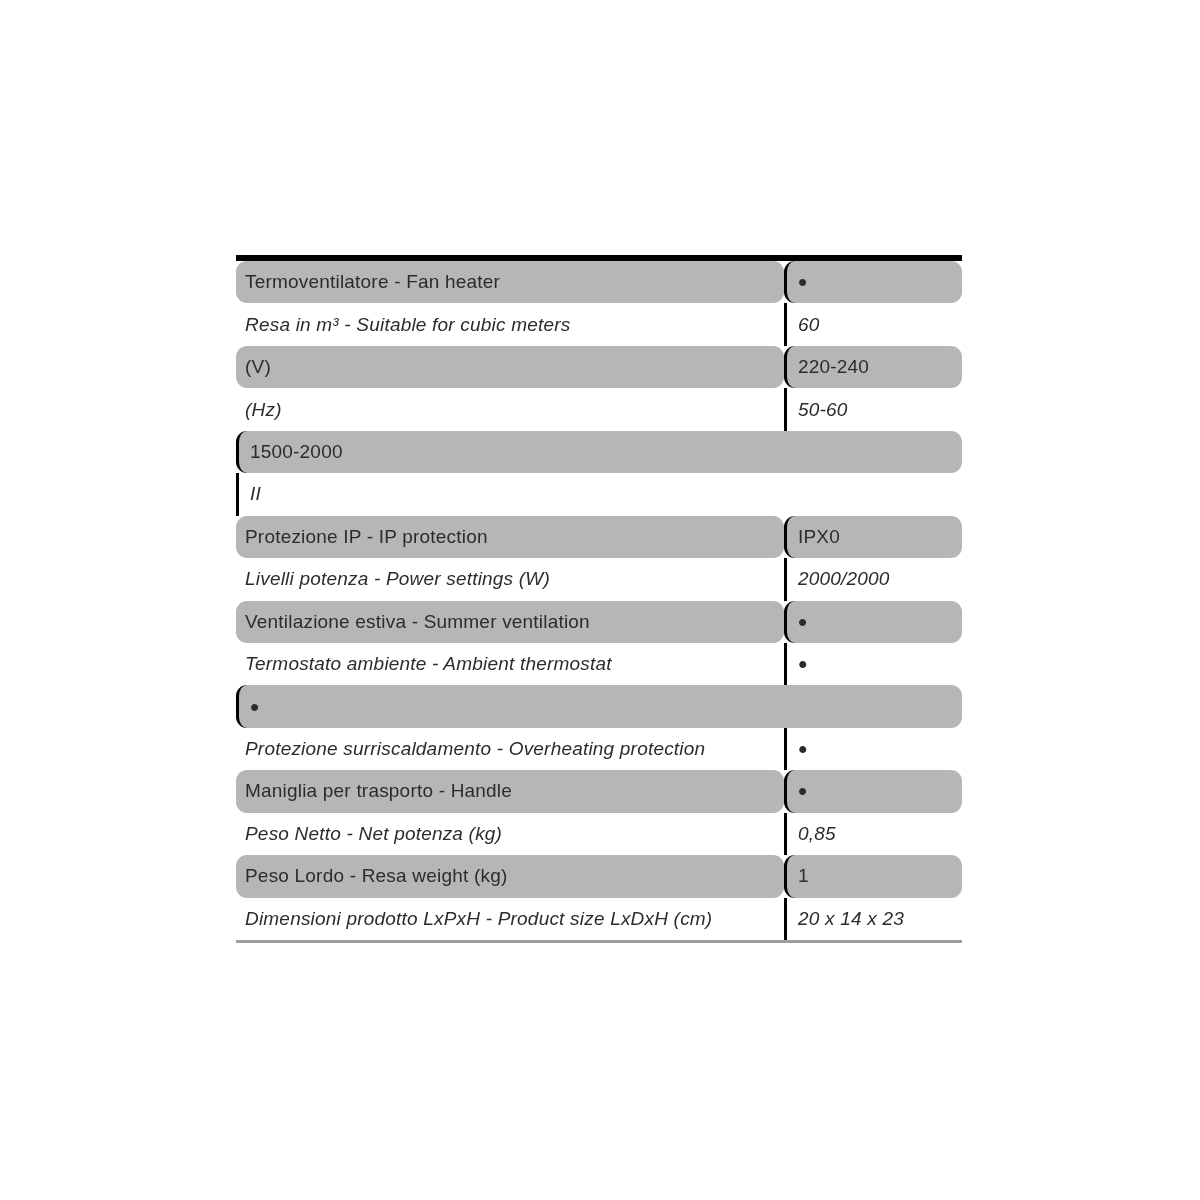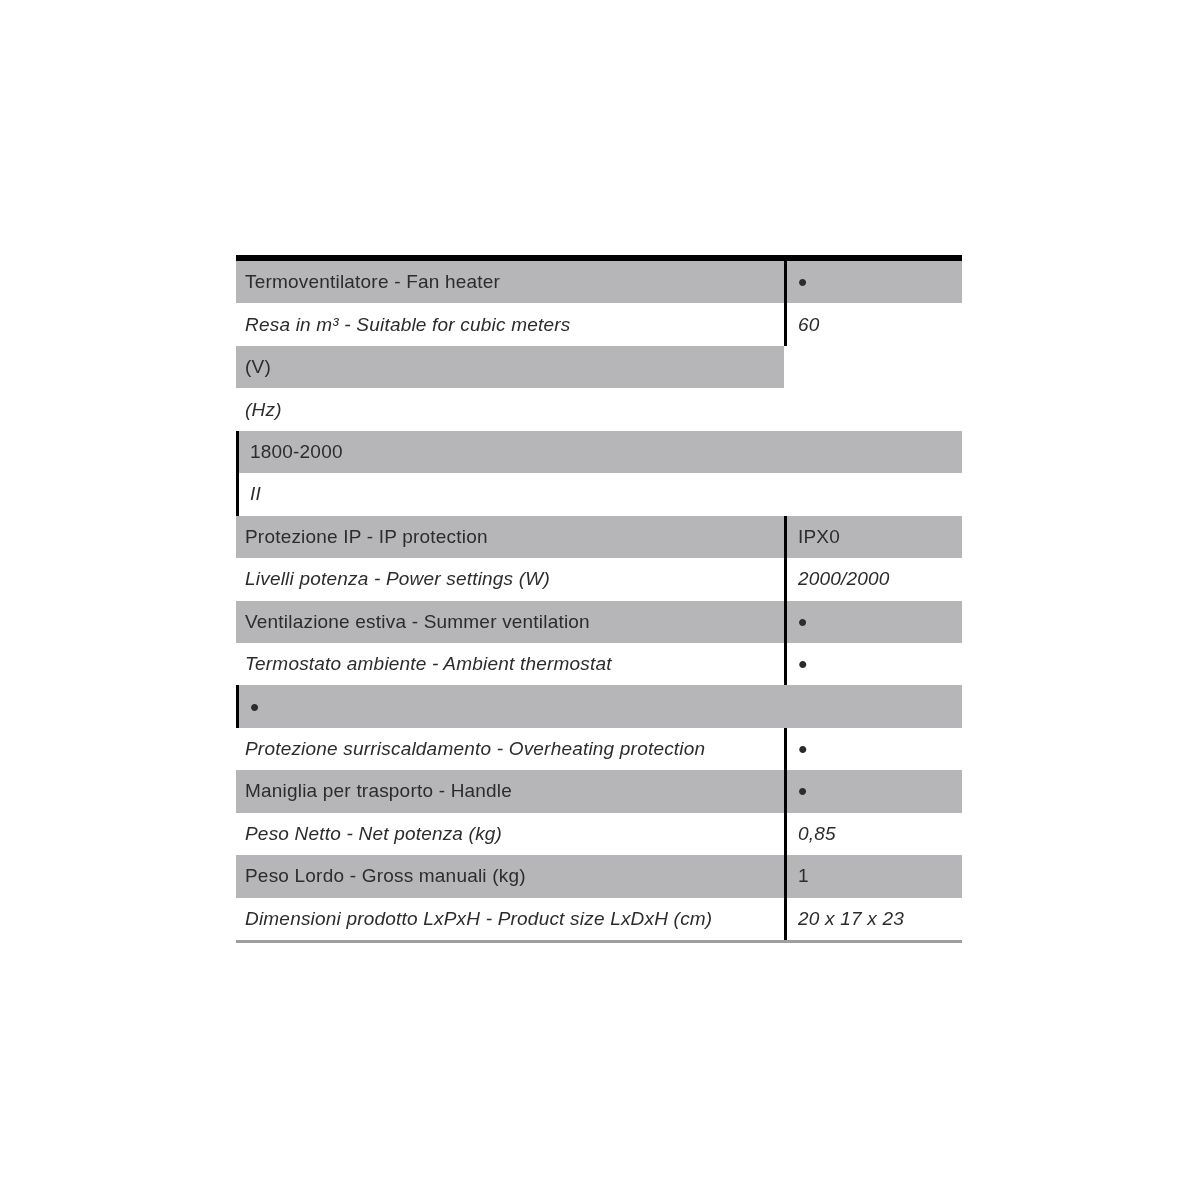--- a/index.html
+++ b/index.html
@@ -23,21 +23,21 @@
     background: var(--top-border, #000);
   }
   .rows {
     border-bottom: 3px solid var(--bottom-border, #9e9e9e);
   }
   .row {
     display: flex;
     height: 42.45px;
     width: 726px;
   }
-  .row.gray .cell { background: var(--row-gray, #b6b6b8); }
+  .row.gray .cell { background: var(--row-gray, #b6b6b8); border-radius: 11px; }
   .row.white .cell { background: var(--row-white, #ffffff); font-style: italic; }
   .cell {
     box-sizing: border-box;
     display: flex;
     align-items: center;
     font-size: 19px;
     letter-spacing: 0.2px;
     color: var(--text, #2c2c2e);
     white-space: nowrap;
     overflow: hidden;
@@ -67,28 +67,30 @@
     <div class="cell cell-value bullet">•</div>
   </div>
 
   <div class="row white">
     <div class="cell cell-label">Resa in m³ - Suitable for cubic meters</div>
     <div class="cell cell-value">60</div>
   </div>
 
   <div class="row gray">
     <div class="cell cell-label">(V)</div>
+    <div class="cell cell-value">220-240</div>
   </div>
 
   <div class="row white">
     <div class="cell cell-label">(Hz)</div>
+    <div class="cell cell-value">50-60</div>
   </div>
 
   <div class="row gray">
-    <div class="cell cell-value">1800-2000</div>
+    <div class="cell cell-value">1500-2000</div>
   </div>
 
   <div class="row white">
     <div class="cell cell-value">II</div>
   </div>
 
   <div class="row gray">
     <div class="cell cell-label">Protezione IP - IP protection</div>
     <div class="cell cell-value">IPX0</div>
   </div>
@@ -121,22 +123,22 @@
     <div class="cell cell-label">Maniglia per trasporto - Handle</div>
     <div class="cell cell-value bullet">•</div>
   </div>
 
   <div class="row white">
     <div class="cell cell-label">Peso Netto - Net potenza (kg)</div>
     <div class="cell cell-value">0,85</div>
   </div>
 
   <div class="row gray">
-    <div class="cell cell-label">Peso Lordo - Gross manuali (kg)</div>
+    <div class="cell cell-label">Peso Lordo - Resa weight (kg)</div>
     <div class="cell cell-value">1</div>
   </div>
 
   <div class="row white">
     <div class="cell cell-label">Dimensioni prodotto LxPxH - Product size LxDxH (cm)</div>
-    <div class="cell cell-value">20 x 17 x 23</div>
+    <div class="cell cell-value">20 x 14 x 23</div>
   </div>
 </div>
 </div>
 
 </body></html>

